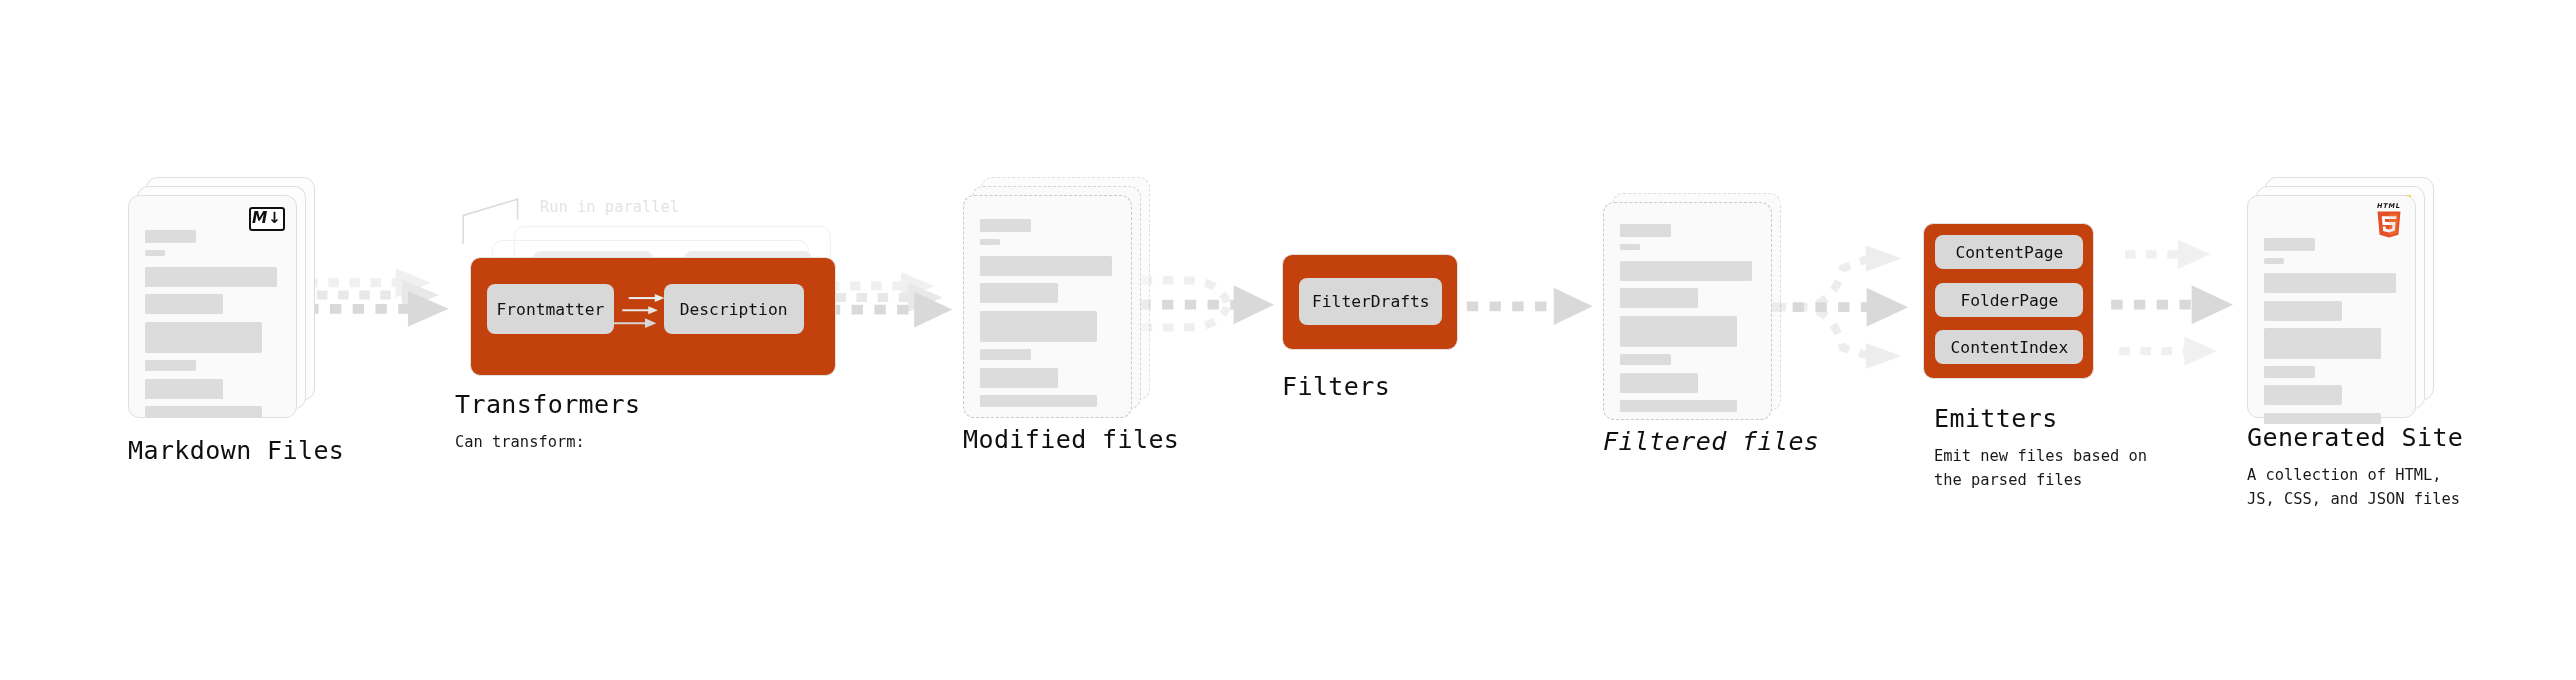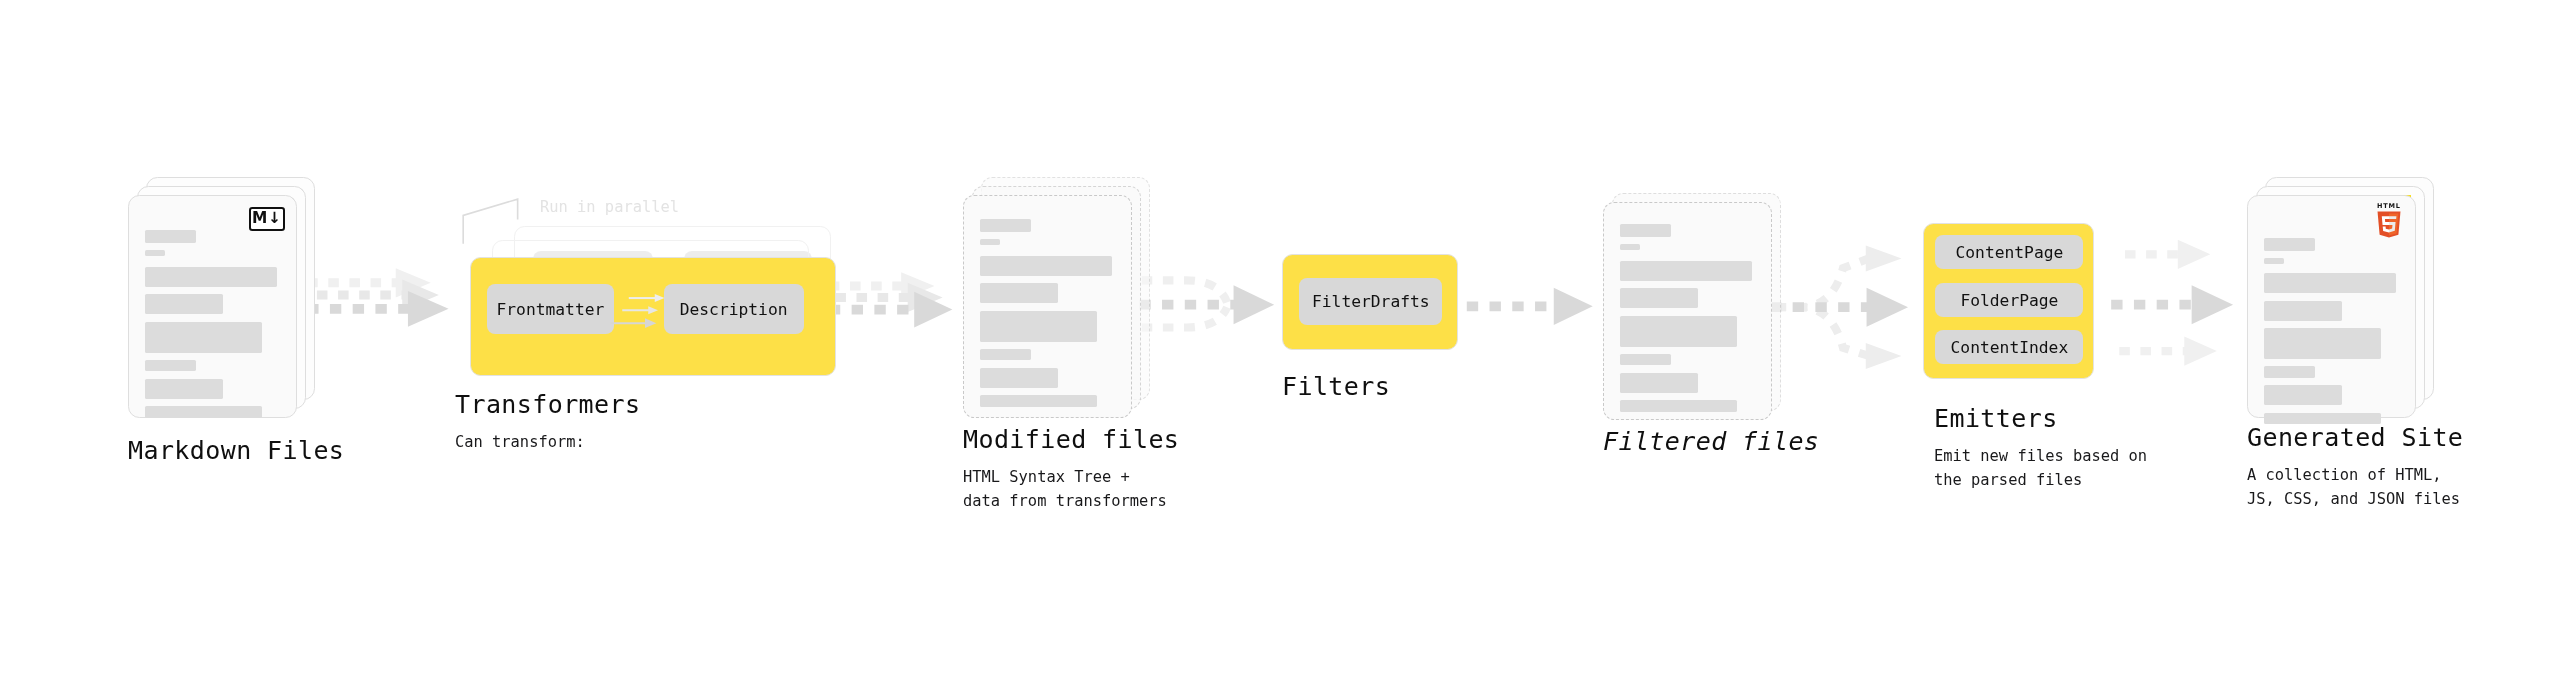--- a/index.html
+++ b/index.html
@@ -33,21 +33,21 @@
   .caption-sub {
     font-family: "DejaVu Sans Mono", "Liberation Mono", monospace;
     font-size: 15.4px;
     color: #19191b;
     line-height: 1.5;
     margin-top: 11.4px;
     white-space: pre-line;
   }
 
   
-  .doc-stack { position: absolute; }
+  .doc-stack { position: absolute; font-style: italic; }
   .doc-card {
     position: absolute;
     width: 169px;
     height: 223px;
     border-radius: 11.4px;
     background: #fbfbfb;
     border: 1.2px solid #dedede;
   }
   .doc-card.ghost1 { left: 18px; top: -18px; background:#fdfdfd; }
   .doc-card.ghost2 { left: 9px; top: -9px; background:#fdfdfd; }
@@ -138,21 +138,21 @@
     line-height: 1;
     margin-bottom: 0.8px;
   }
   .html5-badge svg { display:block; margin: 0 auto; }
 
   
   .panel {
     position: absolute;
     border: 1.2px solid #e2e2e2;
     border-radius: 10.6px;
-    background: #fde047;
+    background: #c2410c;
   }
   .panel.ghost { border-color: #f1f1f1; background: transparent; }
 
   .chip {
     position: absolute;
     background: #d8d8d8;
     border-radius: 8.1px;
     display: flex;
     align-items: center;
     justify-content: center;
@@ -321,22 +321,20 @@
         <div class="doc-line" style="width:78px;height:20.3px;"></div>
         <div class="doc-line" style="width:117px;height:31px;"></div>
         <div class="doc-line" style="width:51px;height:11.4px;"></div>
         <div class="doc-line" style="width:78px;height:20.3px;"></div>
         <div class="doc-line" style="width:117px;height:11.4px;"></div>
       </div>
     </div>
   </div>
   <div class="caption" style="left:963px; top:425px;">
     <div class="caption-title">Modified files</div>
-    <div class="caption-sub">HTML Syntax Tree +
-data from transformers</div>
   </div>
 
   <div style="position:absolute;left:1282px;top:254px;">
     <div class="panel" style="left:0; top:0; width:176px; height:96px;">
       <div class="chip" style="left:16.3px; top:23px; width:143px; height:47px;">FilterDrafts</div>
     </div>
   </div>
   <div class="caption" style="left:1282px; top:372px;">
     <div class="caption-title">Filters</div>
   </div>

